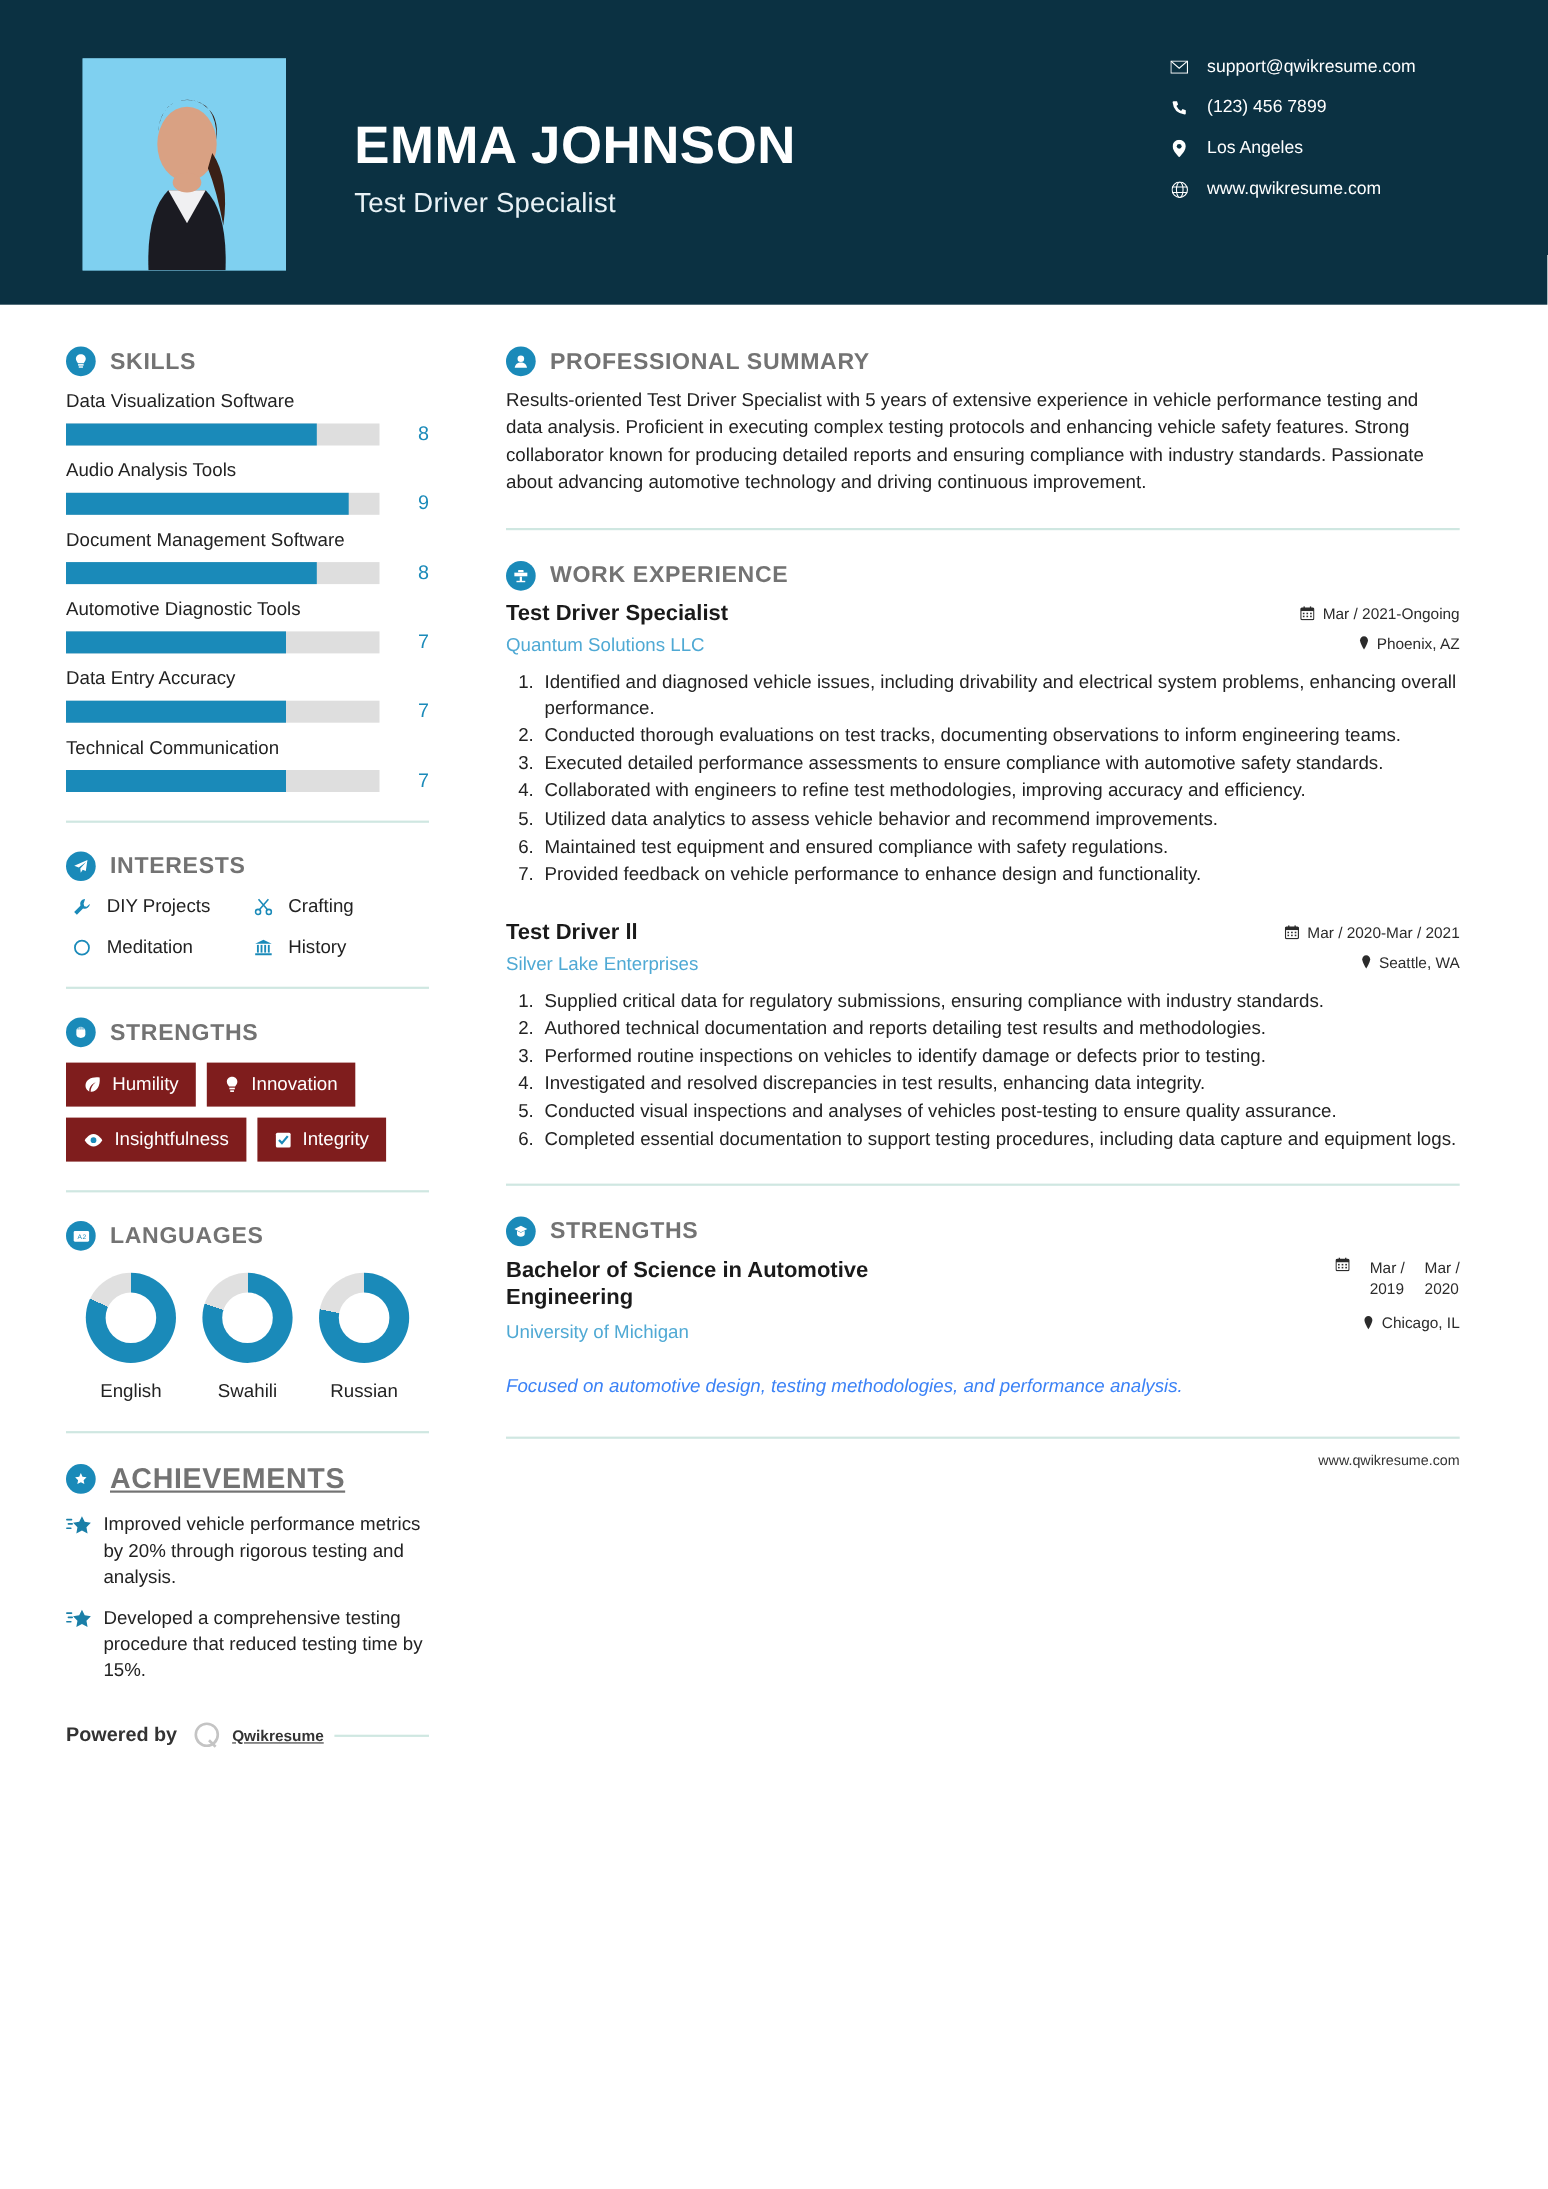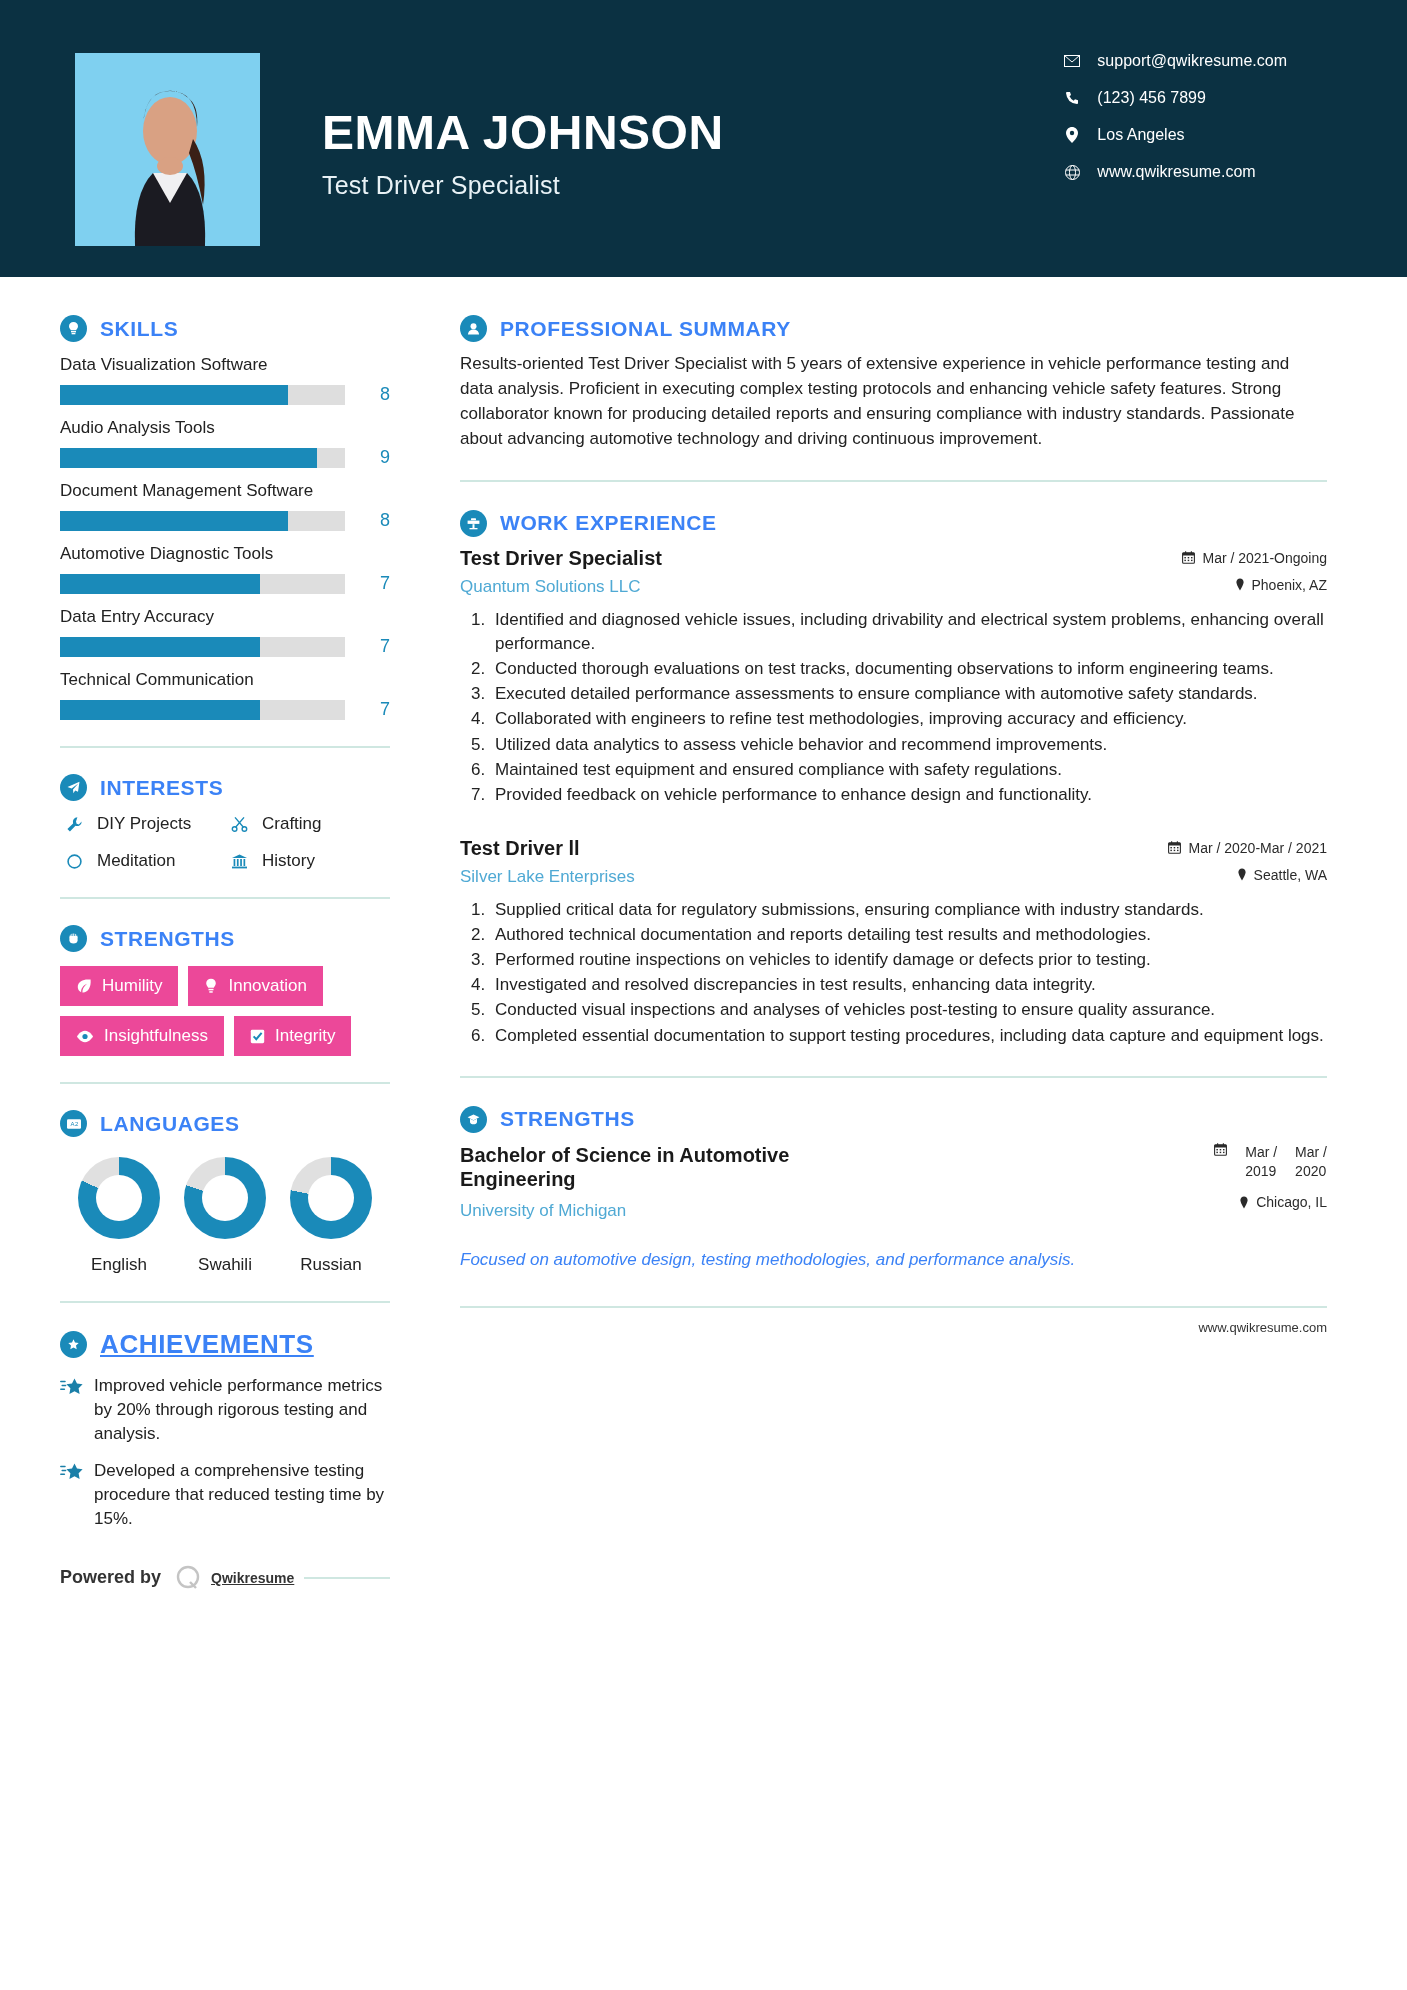--- a/index.html
+++ b/index.html
@@ -108,21 +108,21 @@
     align-items: center;
     justify-content: center;
     flex: 0 0 auto;
     margin-right: 13px;
   }
   .sec-badge svg { display:block; }
   .sec-title {
     font-size: 21px;
     font-weight: bold;
     letter-spacing: 0.6px;
-    color: #3b82f6;
+    color: #737373;
   }
   .sec-title.big { font-size: 26px; text-decoration: underline; }
 
   .divider {
     height: 2px;
     background: #cfe7e1;
     margin: 26px 0 26px 0;
   }
   .divider.right { background: #cfe7e1; margin: 28px 0; }
 
@@ -175,21 +175,21 @@
   }
 
   
   .strength-wrap {
     display: flex;
     flex-wrap: wrap;
     gap: 10px;
     margin-top: 14px;
   }
   .strength-tag {
-    background: #ec4899;
+    background: #7f1d1d;
     color: #ffffff;
     padding: 10px 16px;
     font-size: 17px;
     display: inline-flex;
     align-items: center;
     gap: 10px;
     white-space: nowrap;
   }
   .strength-tag .st-ico { display:inline-flex; }
 

